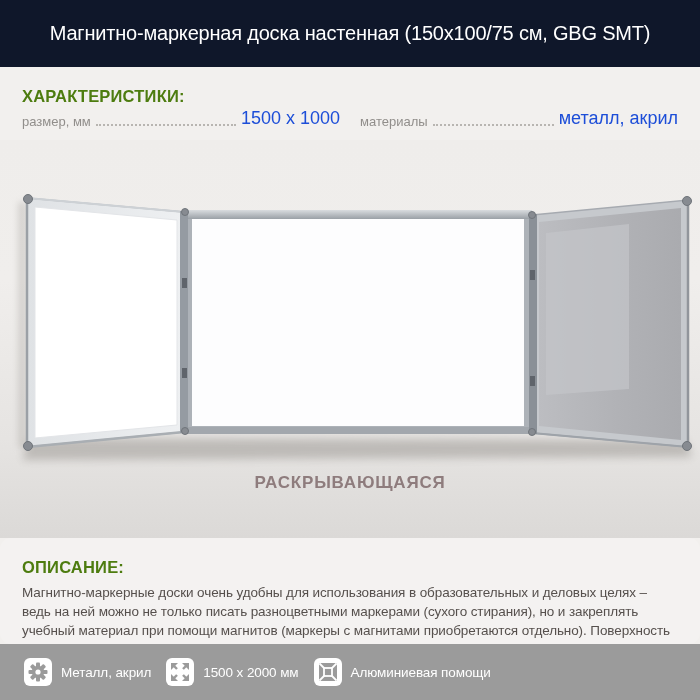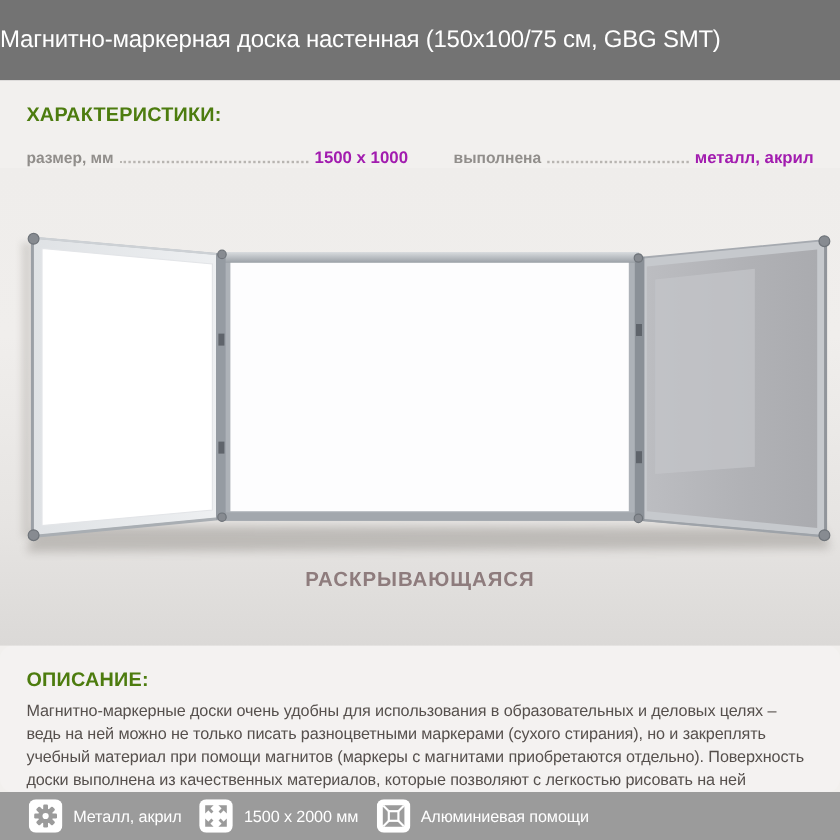--- a/index.html
+++ b/index.html
@@ -1,42 +1,42 @@
 <!DOCTYPE html>
 <html lang="ru"><head>
 <meta charset="utf-8">
 <style>
   html,body{margin:0;padding:0;}
   body{width:700px;height:700px;overflow:hidden;font-family:"Liberation Sans",sans-serif;background:#f2f0ee;}
   .page{position:relative;width:700px;height:700px;display:flex;flex-direction:column;}
 
   
-  .hdr{height:67px;background:#737373;display:flex;align-items:center;flex:0 0 auto;}
+  .hdr{height:67px;background:#0f172a;display:flex;align-items:center;justify-content:center;flex:0 0 auto;}
   .hdr h1{margin:0;font-size:20px;font-weight:normal;color:#ffffff;letter-spacing:-0.2px;}
 
   
   .specs{flex:0 0 auto;height:73px;background:#f2f0ee;padding:0 22px;box-sizing:border-box;}
   .sec-h{margin:0;padding-top:20px;font-size:16.5px;font-weight:bold;color:#4d7c0f;letter-spacing:0.2px;}
-  .spec-row{display:flex;margin-top:17px;column-gap:38px;font-weight:bold;}
+  .spec-row{display:flex;margin-top:2px;column-gap:20px;}
   .spec{display:flex;align-items:flex-end;}
   .spec.left{width:318px;flex:0 0 auto;}
   .spec.right{flex:1;}
   .spec .lbl{font-size:13px;color:#918e8b;white-space:nowrap;}
   .spec .dots{flex:1;border-bottom:2px dotted #b8b5b1;margin:0 5px 3px 5px;min-width:20px;}
-  .spec .val{font-size:14px;color:#a21caf;white-space:nowrap;}
+  .spec .val{font-size:18px;color:#1d4ed8;white-space:nowrap;}
 
   
   .stage{flex:0 0 auto;height:398px;position:relative;
          background:linear-gradient(180deg,#efedeb 0%,#f0eeec 35%,#e6e4e2 75%,#dbd9d7 100%);}
   .stage svg.board{position:absolute;left:0;top:0;}
   .caption{position:absolute;left:0;right:0;top:333px;text-align:center;
            font-size:17px;font-weight:bold;color:#8e7c7d;letter-spacing:0.8px;}
 
   
-  .desc{flex:0 0 auto;height:122px;background:#f4f2f1;padding:0 22px;box-sizing:border-box;border-radius:11px;}
+  .desc{flex:0 0 auto;height:106px;background:#f4f2f1;padding:0 22px;box-sizing:border-box;border-radius:11px;}
   .desc p{margin:6px 0 0 0;font-size:13.5px;line-height:19px;color:#56504d;letter-spacing:-0.1px;}
 
   
   .ftr{flex:1;background:#9b9b9b;display:flex;align-items:center;padding:0 0 0 24px;column-gap:15px;}
   .f-item{display:flex;align-items:center;column-gap:9px;}
   .f-item .badge{width:28px;height:28px;flex:0 0 auto;display:block;}
   .f-item .f-lbl{font-size:13.5px;color:#ffffff;white-space:nowrap;letter-spacing:-0.1px;}
 </style>
 </head>
 <body>
@@ -49,21 +49,21 @@
 
   <section class="specs">
     <h2 class="sec-h">ХАРАКТЕРИСТИКИ:</h2>
     <div class="spec-row">
       <div class="spec left">
         <span class="lbl">размер, мм</span>
         <span class="dots"></span>
         <span class="val">1500 x 1000</span>
       </div>
       <div class="spec right">
-        <span class="lbl">выполнена</span>
+        <span class="lbl">материалы</span>
         <span class="dots"></span>
         <span class="val">металл, акрил</span>
       </div>
     </div>
   </section>
 
   <section class="stage">
     <svg class="board" width="700" height="398" viewBox="0 0 700 398" aria-hidden="true">
       <defs>
         <linearGradient id="railTop" x1="0" y1="0" x2="0" y2="1">

